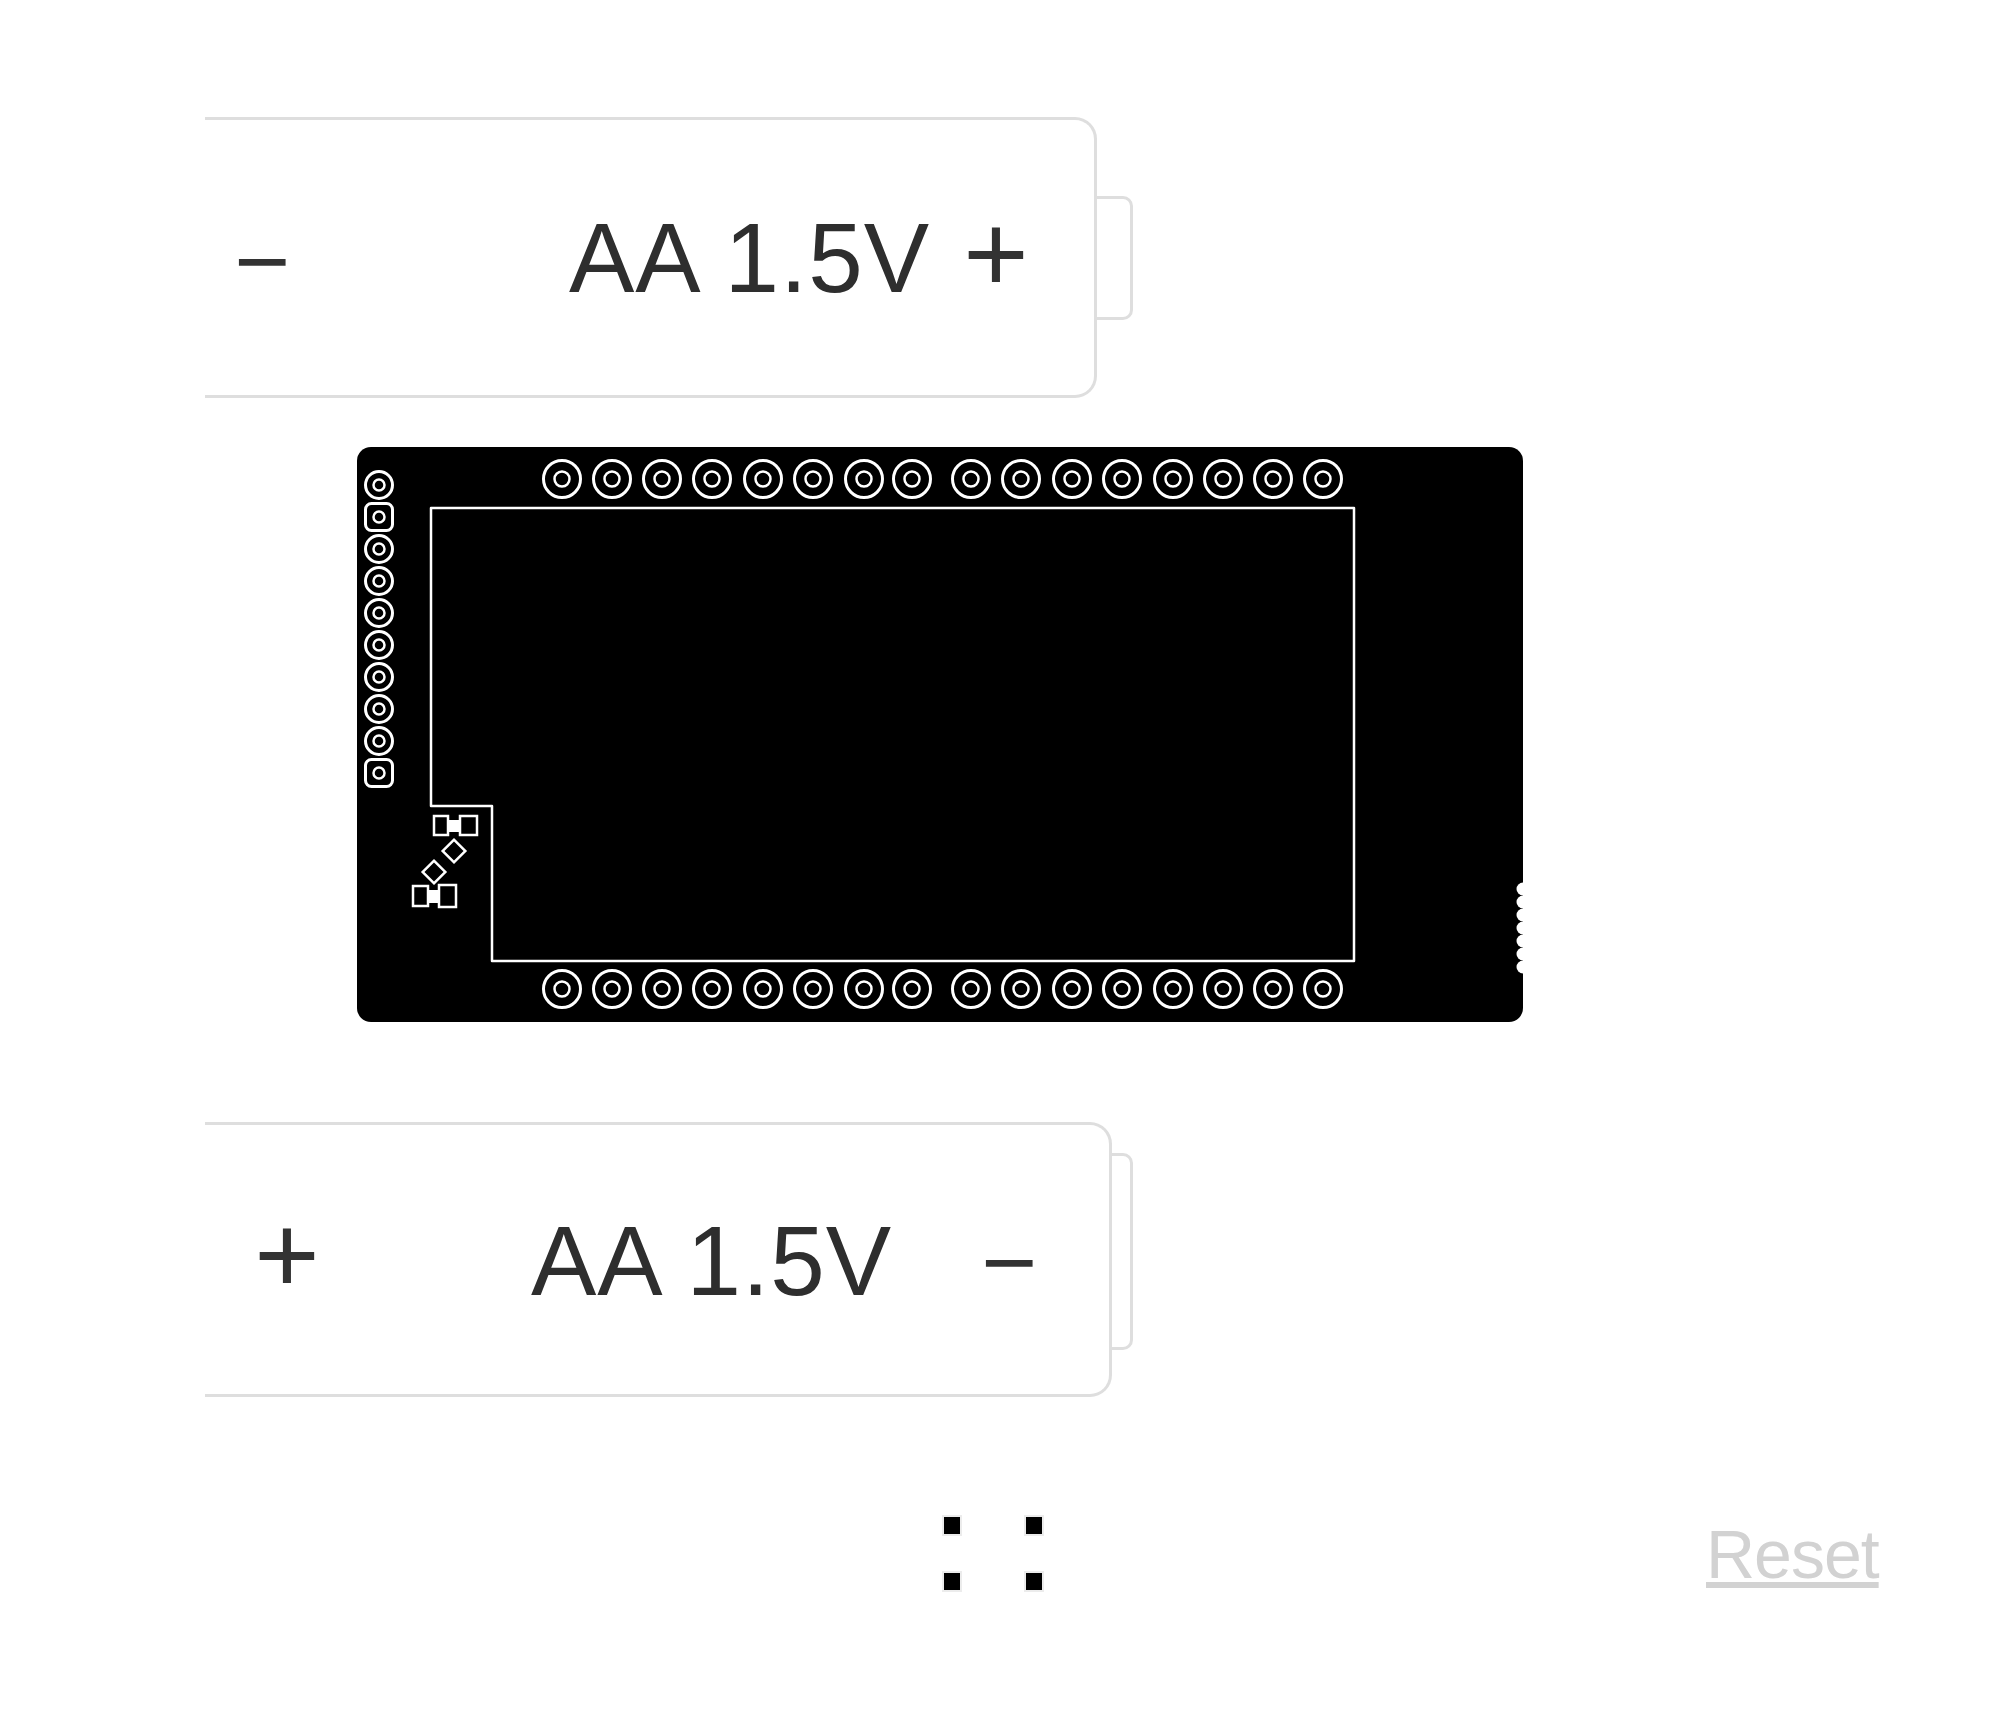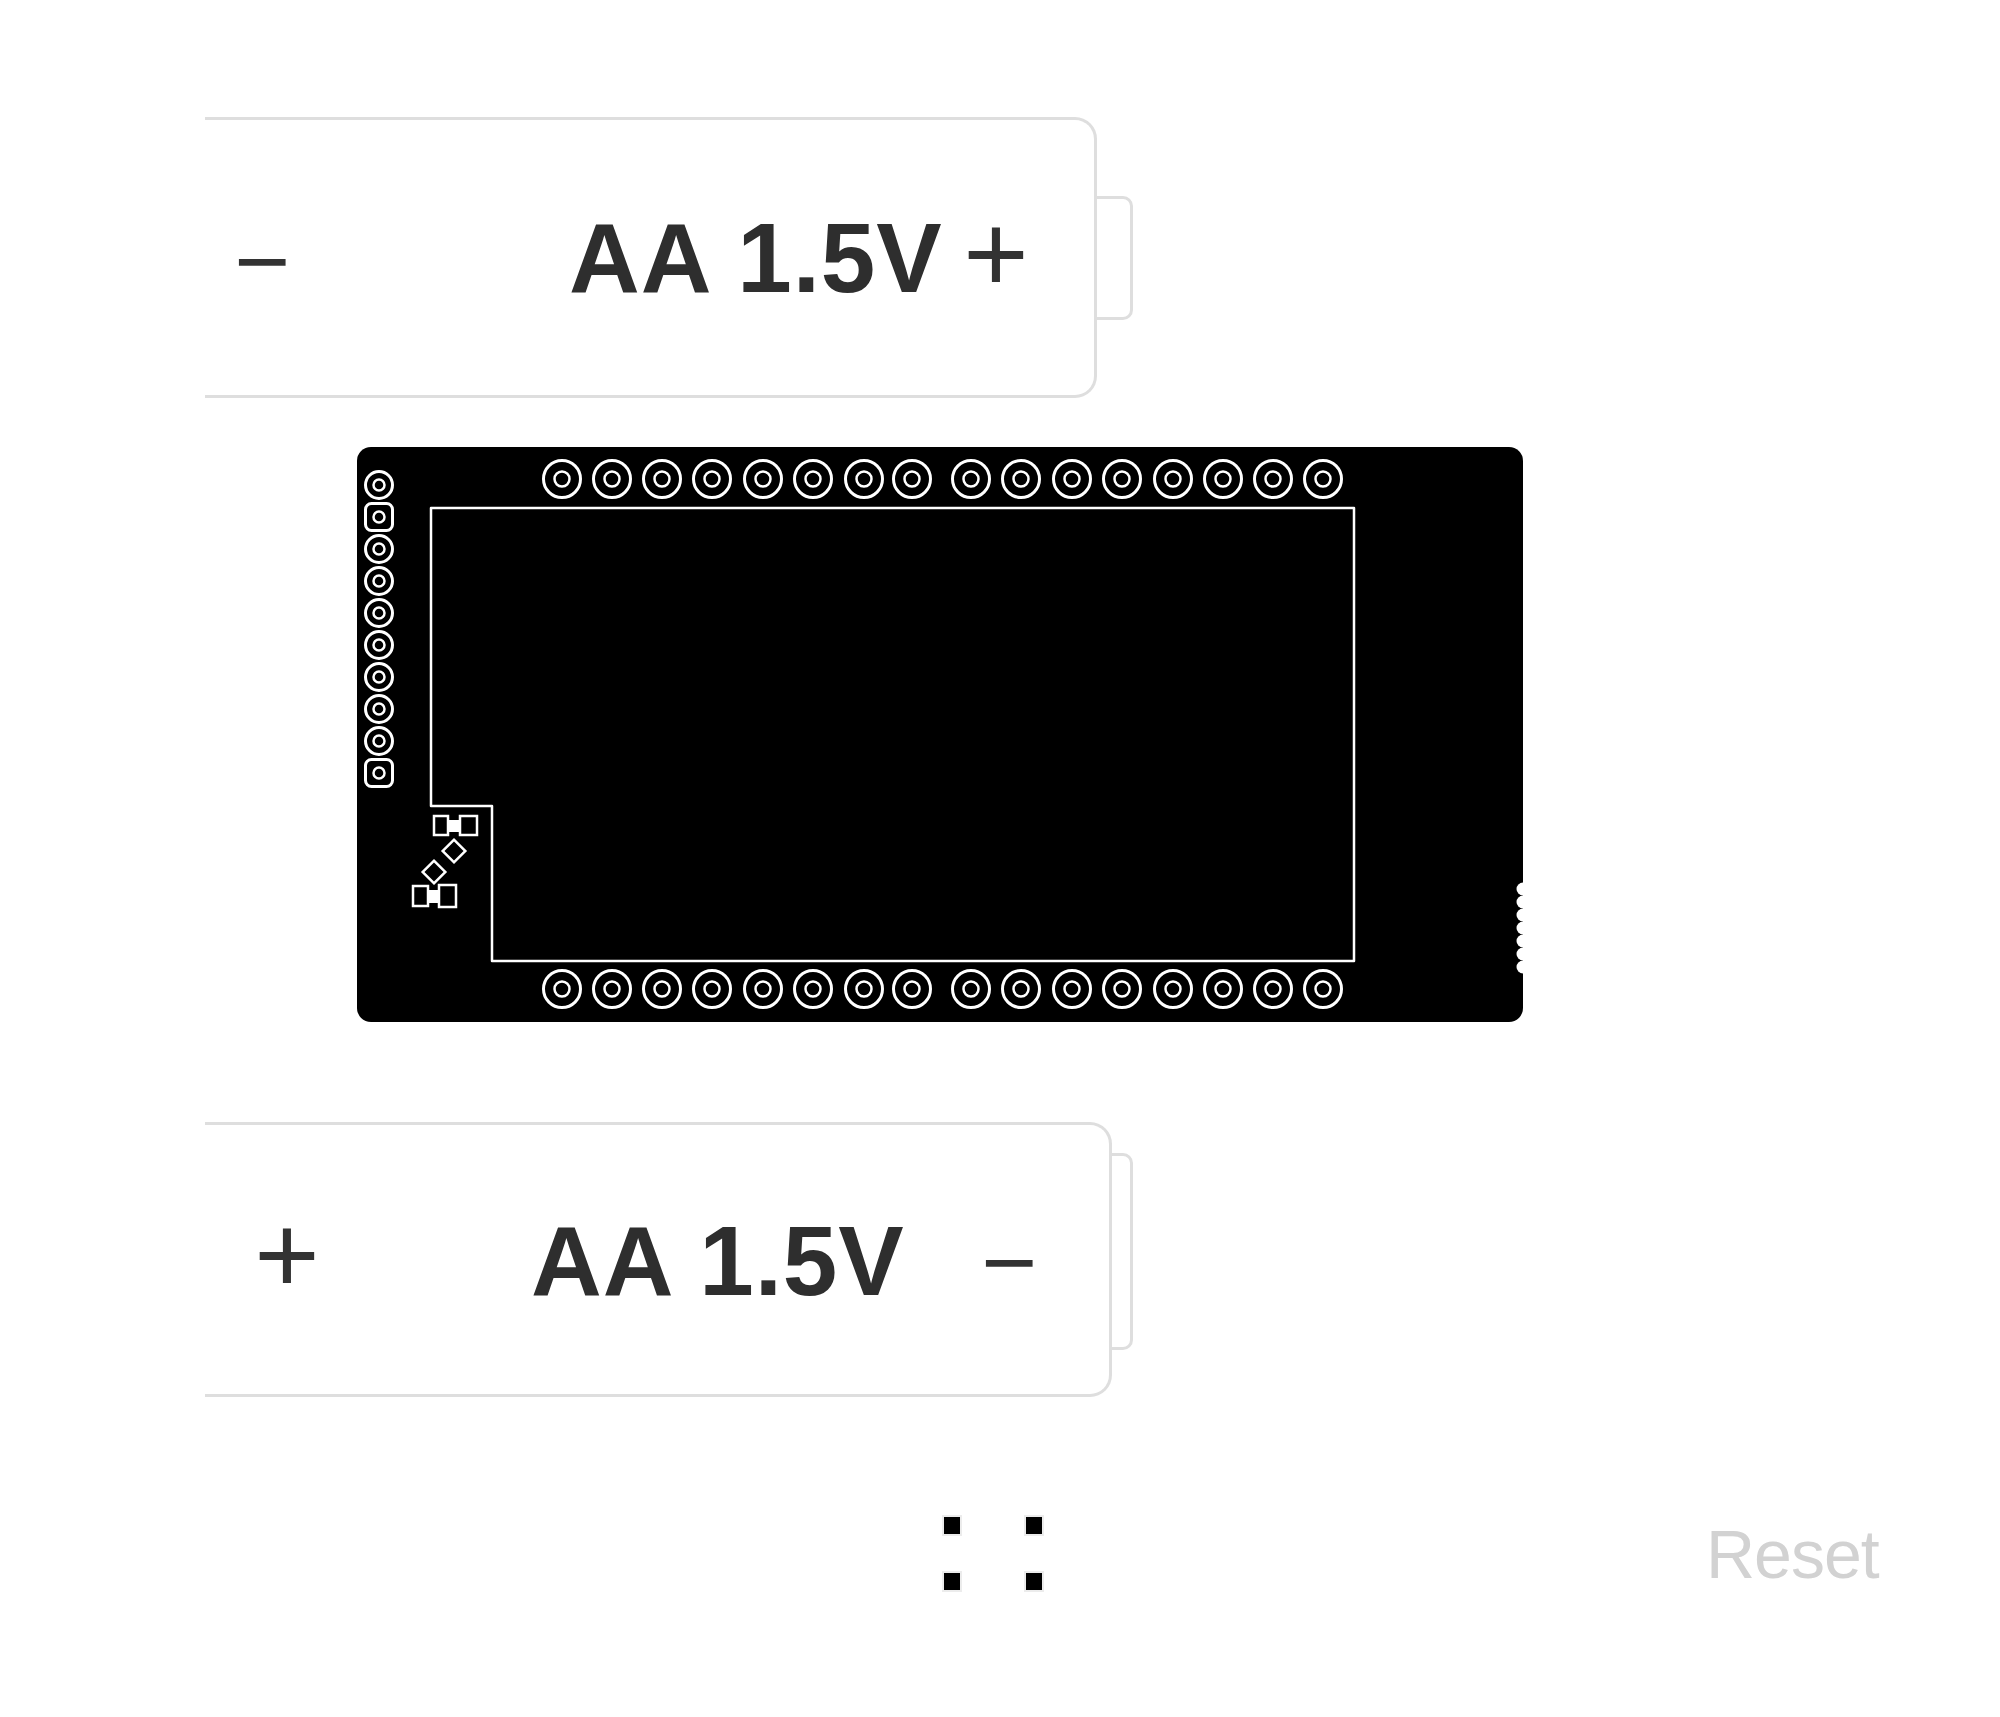--- a/index.html
+++ b/index.html
@@ -25,32 +25,32 @@
     position:absolute;background:#fff;
     border:3px solid var(--batt-border);
     border-radius:10px;box-sizing:border-box;z-index:1;
   }
   .terminal{
     position:absolute;transform:translate(-50%,-50%);
     color:var(--sign);font-weight:400;line-height:1;z-index:3;
     user-select:none;
   }
   .batt-label{
-    position:absolute;font-weight:700;color:var(--batt-text);
+    position:absolute;font-weight:400;color:var(--batt-text);
     font-size:98px;line-height:98px;letter-spacing:1px;white-space:nowrap;z-index:3;text-align:right;
   }
   .board-svg{position:absolute;left:357px;top:447px;z-index:2;}
   .pb-pin{
     position:absolute;width:16px;height:17px;background:#000;
     border:2px solid #ececec;box-sizing:content-box;z-index:2;
   }
   .reset{
     position:absolute;left:1706px;top:1520px;
     font-size:68px;line-height:68px;color:var(--reset);
-    font-weight:400;letter-spacing:-1px;z-index:2;cursor:pointer;
+    font-weight:400;letter-spacing:-1px;z-index:2;cursor:pointer;text-decoration:underline;
   }
 </style>
 </head>
 <body>
 
 <div class="nub" style="left:1079px;top:196px;width:54px;height:124px;"></div>
 <div class="battery" style="left:205px;top:117px;width:892px;height:281px;">
   <span class="terminal" style="left:57px;top:141px;font-size:96px;">−</span>
   <span class="batt-label" style="left:364px;top:89px;">AA 1.5V</span>
   <span class="terminal" style="left:791px;top:134px;font-size:112px;">+</span>

